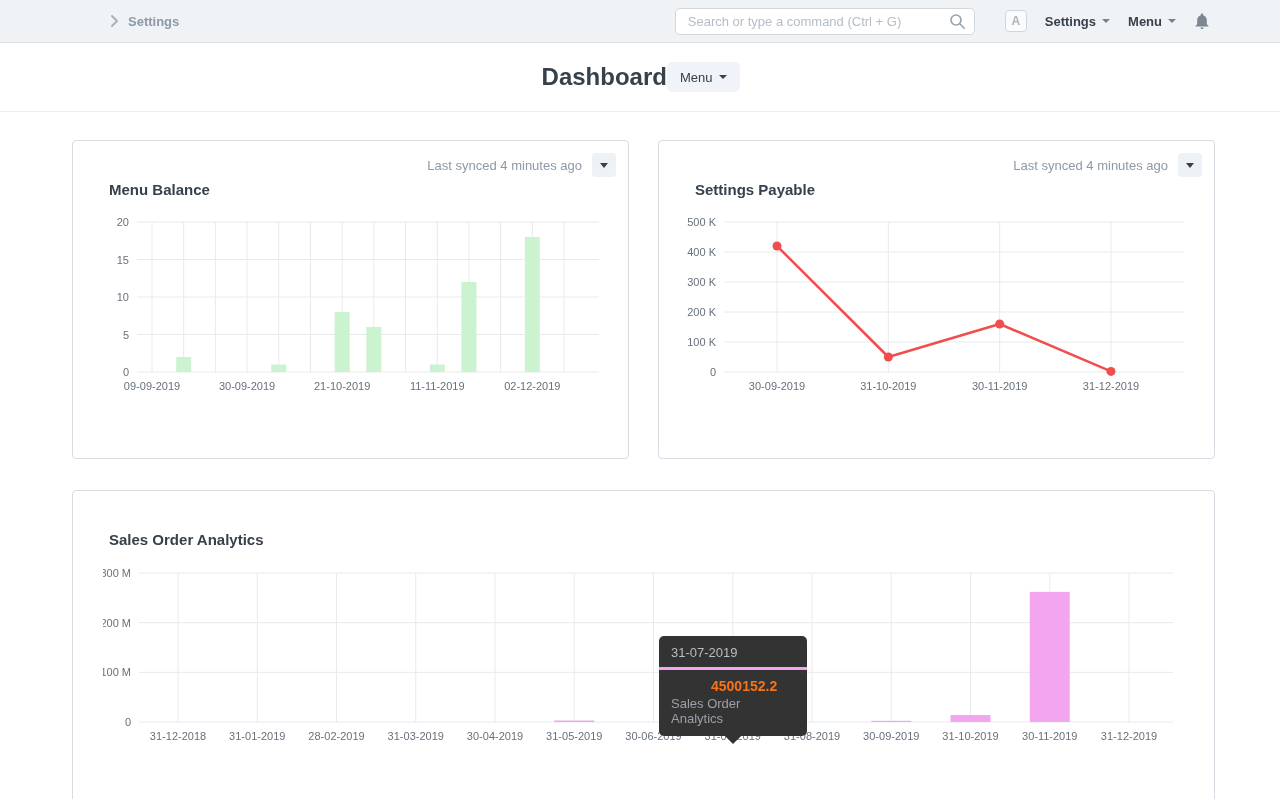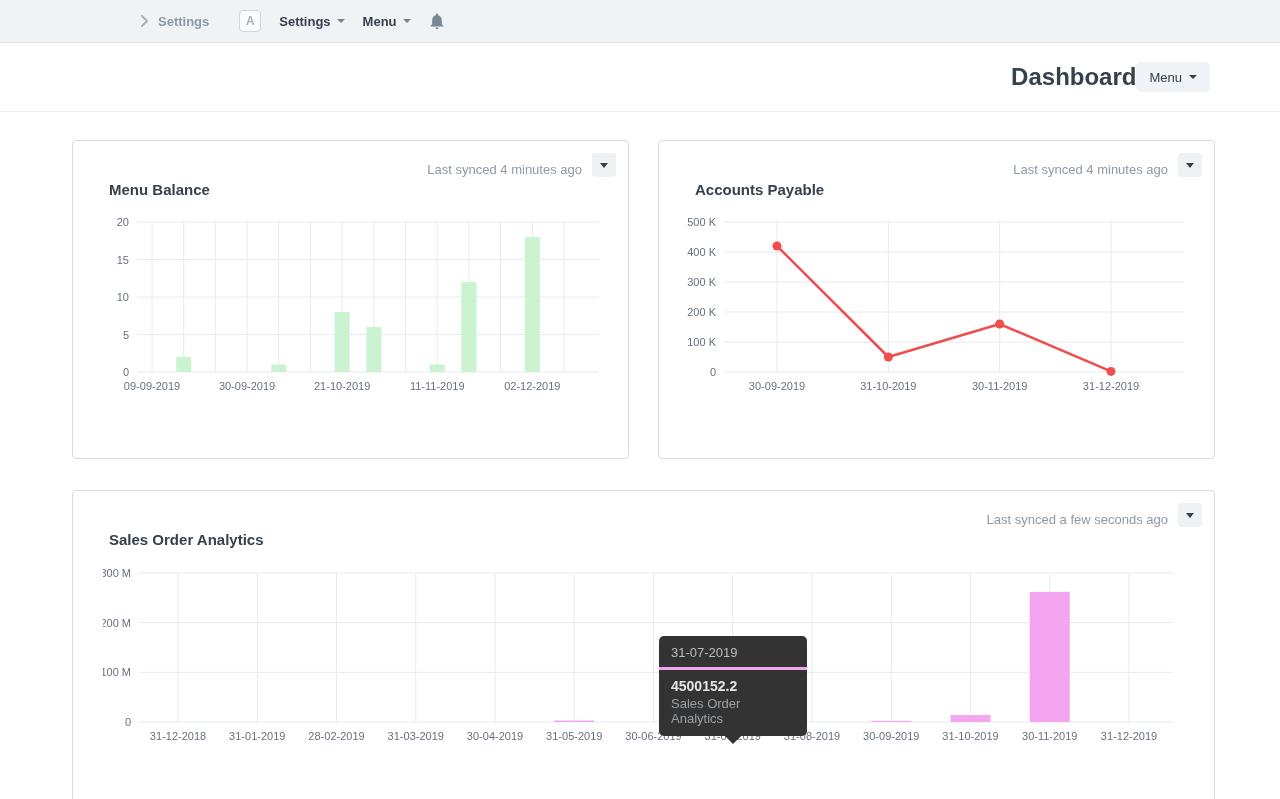--- a/index.html
+++ b/index.html
@@ -1,91 +1,100 @@
 <!DOCTYPE html>
 <html><head>
 <meta charset="utf-8">
 <style>
   * { margin:0; padding:0; box-sizing:border-box; }
   html,body { width:1280px; height:799px; overflow:hidden; background:#fff;
               font-family:"Liberation Sans", sans-serif; color:#36414c; }
 
   
   .navbar { height:43px; background:#f0f3f6; border-bottom:1px solid #dde3e8;
-            display:flex; align-items:center; padding:0 70px 0 102px; }
+            display:flex; align-items:center; padding:0 70px 0 72px; }
   .breadcrumb { display:flex; align-items:center; gap:9px; margin-left:38px; }
   .crumb-label { font-size:13px; font-weight:700; color:#8d99a6; cursor:pointer; }
   .nav-search { margin-left:auto; position:relative; width:300px; }
   .nav-search input { width:300px; height:27px; border:1px solid #d1d8dd; border-radius:5px;
             background:#fff; padding:0 32px 0 12px; font-size:13px; color:#36414c;
             font-family:"Liberation Sans", sans-serif; outline:none; }
   .nav-search input::placeholder { color:#b4bdc6; }
   .search-icon { position:absolute; right:9px; top:5px; }
   .nav-right { display:flex; align-items:center; margin-left:30px; gap:18px; }
   .avatar { width:22px; height:22px; border:1px solid #cfd7dd; border-radius:4px; background:#fafbfc;
             display:flex; align-items:center; justify-content:center; font-size:12px;
             font-weight:600; color:#aab4bd; cursor:pointer; }
   .nav-item { display:flex; align-items:center; gap:6px; font-size:13px; font-weight:700;
               color:#36414c; cursor:pointer; }
   .caret-down { width:0; height:0; border-left:4px solid transparent;
                 border-right:4px solid transparent; border-top:4px solid #76818d; }
   .bell { cursor:pointer; display:flex; }
 
   
-  .page-head { height:69px; display:flex; align-items:center; justify-content:flex-end;
+  .page-head { height:69px; display:flex; align-items:center; justify-content:center;
                padding:0 70px 0 72px; border-bottom:1px solid #ebeff2; }
   .page-title { font-size:24px; font-weight:700; color:#36414c; }
   .menu-btn { display:flex; align-items:center; gap:7px; background:#f0f3f7; border:none;
               border-radius:5px; height:30px; padding:15px 13px; font-size:13px; color:#36414c;
               font-family:"Liberation Sans", sans-serif; cursor:pointer; }
   .menu-btn .caret-down { border-top-color:#36414c; }
 
   
   .content { padding:28px 65px 0 72px; }
   .cards-row { display:grid; grid-template-columns:1fr 1fr; gap:29px; }
   .card { position:relative; height:319px; background:#fff; border:1px solid #d6dce1;
           border-radius:4px; }
   .card-wide { height:360px; margin-top:31px; }
-  .card-sync { position:absolute; top:12px; right:12px; display:flex; align-items:flex-end;
+  .card-sync { position:absolute; top:12px; right:12px; display:flex; align-items:center;
                gap:10px; }
   .sync-text { font-size:13px; color:#8d99a6; }
   .caret-btn { width:24px; height:24px; background:#eef2f5; border:none; border-radius:4px;
                display:flex; align-items:center; justify-content:center; cursor:pointer; }
   .caret-btn .caret-down { border-left-width:4px; border-right-width:4px;
                border-top:5px solid #36414c; }
   .card-title { position:absolute; top:40px; left:36px; font-size:15px; font-weight:700;
                 color:#36414c; }
   .card svg { position:absolute; left:28px; top:70px; }
   .card-wide svg { left:30px; top:62px; }
   svg text { font-family:"Liberation Sans", sans-serif; }
 
   
   .chart-tooltip { position:absolute; left:586px; top:145px; width:148px; background:#333333;
                    border-radius:5px; z-index:5; }
   .tooltip-title { padding:9px 12px 7px; font-size:13px; color:#b8bdc2; }
   .tooltip-divider { height:3px; }
-  .tooltip-value { padding:8px 12px 0; font-size:14px; font-weight:700; color:#e5e5e5; }
+  .tooltip-value { padding:8px 12px 0; font-size:14px; font-weight:700; color:#f97316;margin-left:40px; }
   .tooltip-series { padding:2px 12px 10px; font-size:13px; color:#9aa0a6; }
   .tooltip-pointer { position:absolute; top:100%; left:66px; width:0; height:0;
                      border-left:8px solid transparent; border-right:8px solid transparent;
                      border-top:8px solid #333333; }
 </style>
 </head>
 <body>
 
 <div class="navbar">
   <div class="breadcrumb">
     <span style="display:flex;">
       <svg width="9" height="14" viewBox="0 0 9 14">
           <polyline points="2,2 7,7 2,12" fill="none" stroke="#a8b2bb" stroke-width="2" stroke-linecap="round" stroke-linejoin="round"></polyline>
         </svg>
     </span>
     <span class="crumb-label">Settings</span>
   </div>
 
+  <div class="nav-search">
+    <input type="text" placeholder="Search or type a command (Ctrl + G)" style="">
+    <span class="search-icon">
+      <svg width="17" height="17" viewBox="0 0 17 17">
+          <circle cx="7" cy="7" r="5" fill="none" stroke="#98a2ac" stroke-width="1.6"></circle>
+          <line x1="11" y1="11" x2="15.2" y2="15.2" stroke="#98a2ac" stroke-width="1.6" stroke-linecap="round"></line>
+        </svg>
+    </span>
+  </div>
 
   <div class="nav-right">
     <div class="avatar">
       <span>A</span>
     </div>
     <div class="nav-item">
       <span>Settings</span>
       <span class="caret-down"></span>
     </div>
     <div class="nav-item">
@@ -160,21 +169,21 @@
         </svg>
     </div>
 
     <div class="card">
       <div class="card-sync">
         <span class="sync-text">Last synced 4 minutes ago</span>
         <button class="caret-btn">
           <span class="caret-down"></span>
         </button>
       </div>
-      <div class="card-title">Accounts Payable</div>
+      <div class="card-title">Settings Payable</div>
       <svg id="chart-1" width="525" height="190" viewBox="0 0 525 190">
           <line x1="90" x2="90" y1="11" y2="161" stroke="#e7eaee" stroke-width="1"></line>
           <line x1="201.33333333333331" x2="201.33333333333331" y1="11" y2="161" stroke="#e7eaee" stroke-width="1"></line>
           <line x1="312.66666666666663" x2="312.66666666666663" y1="11" y2="161" stroke="#e7eaee" stroke-width="1"></line>
           <line x1="424" x2="424" y1="11" y2="161" stroke="#e7eaee" stroke-width="1"></line>
           <line x1="37" x2="497" y1="161" y2="161" stroke="#e7eaee" stroke-width="1"></line>
           <text x="29" y="165" text-anchor="end" fill="#67707c" font-size="11">0</text>
           <line x1="37" x2="497" y1="131" y2="131" stroke="#e7eaee" stroke-width="1"></line>
           <text x="29" y="135" text-anchor="end" fill="#67707c" font-size="11">100 K</text>
           <line x1="37" x2="497" y1="101" y2="101" stroke="#e7eaee" stroke-width="1"></line>
@@ -193,26 +202,20 @@
           <circle cx="90" cy="35" r="4.5" fill="#f04e4e"></circle>
           <circle cx="201.33333333333331" cy="146" r="4.5" fill="#f04e4e"></circle>
           <circle cx="312.66666666666663" cy="113" r="4.5" fill="#f04e4e"></circle>
           <circle cx="424" cy="160.4" r="4.5" fill="#f04e4e"></circle>
         </svg>
     </div>
 
   </div>
 
   <div class="card card-wide">
-    <div class="card-sync">
-      <span class="sync-text">Last synced a few seconds ago</span>
-      <button class="caret-btn">
-        <span class="caret-down"></span>
-      </button>
-    </div>
     <div class="card-title">Sales Order Analytics</div>
     <svg id="chart-2" width="1100" height="200" viewBox="0 0 1100 200">
         <line x1="75" x2="75" y1="20" y2="169" stroke="#e7eaee" stroke-width="1"></line>
         <line x1="154.25" x2="154.25" y1="20" y2="169" stroke="#e7eaee" stroke-width="1"></line>
         <line x1="233.5" x2="233.5" y1="20" y2="169" stroke="#e7eaee" stroke-width="1"></line>
         <line x1="312.75" x2="312.75" y1="20" y2="169" stroke="#e7eaee" stroke-width="1"></line>
         <line x1="392" x2="392" y1="20" y2="169" stroke="#e7eaee" stroke-width="1"></line>
         <line x1="471.25" x2="471.25" y1="20" y2="169" stroke="#e7eaee" stroke-width="1"></line>
         <line x1="550.5" x2="550.5" y1="20" y2="169" stroke="#e7eaee" stroke-width="1"></line>
         <line x1="629.75" x2="629.75" y1="20" y2="169" stroke="#e7eaee" stroke-width="1"></line>

